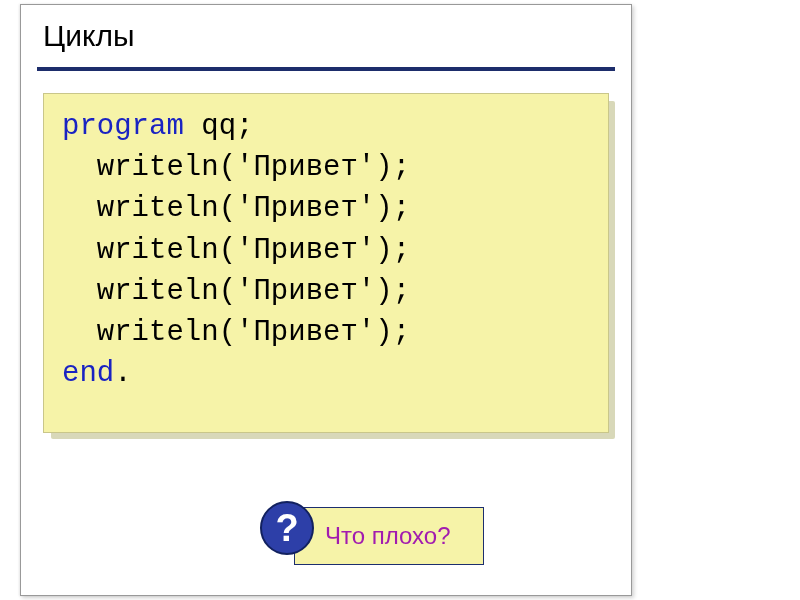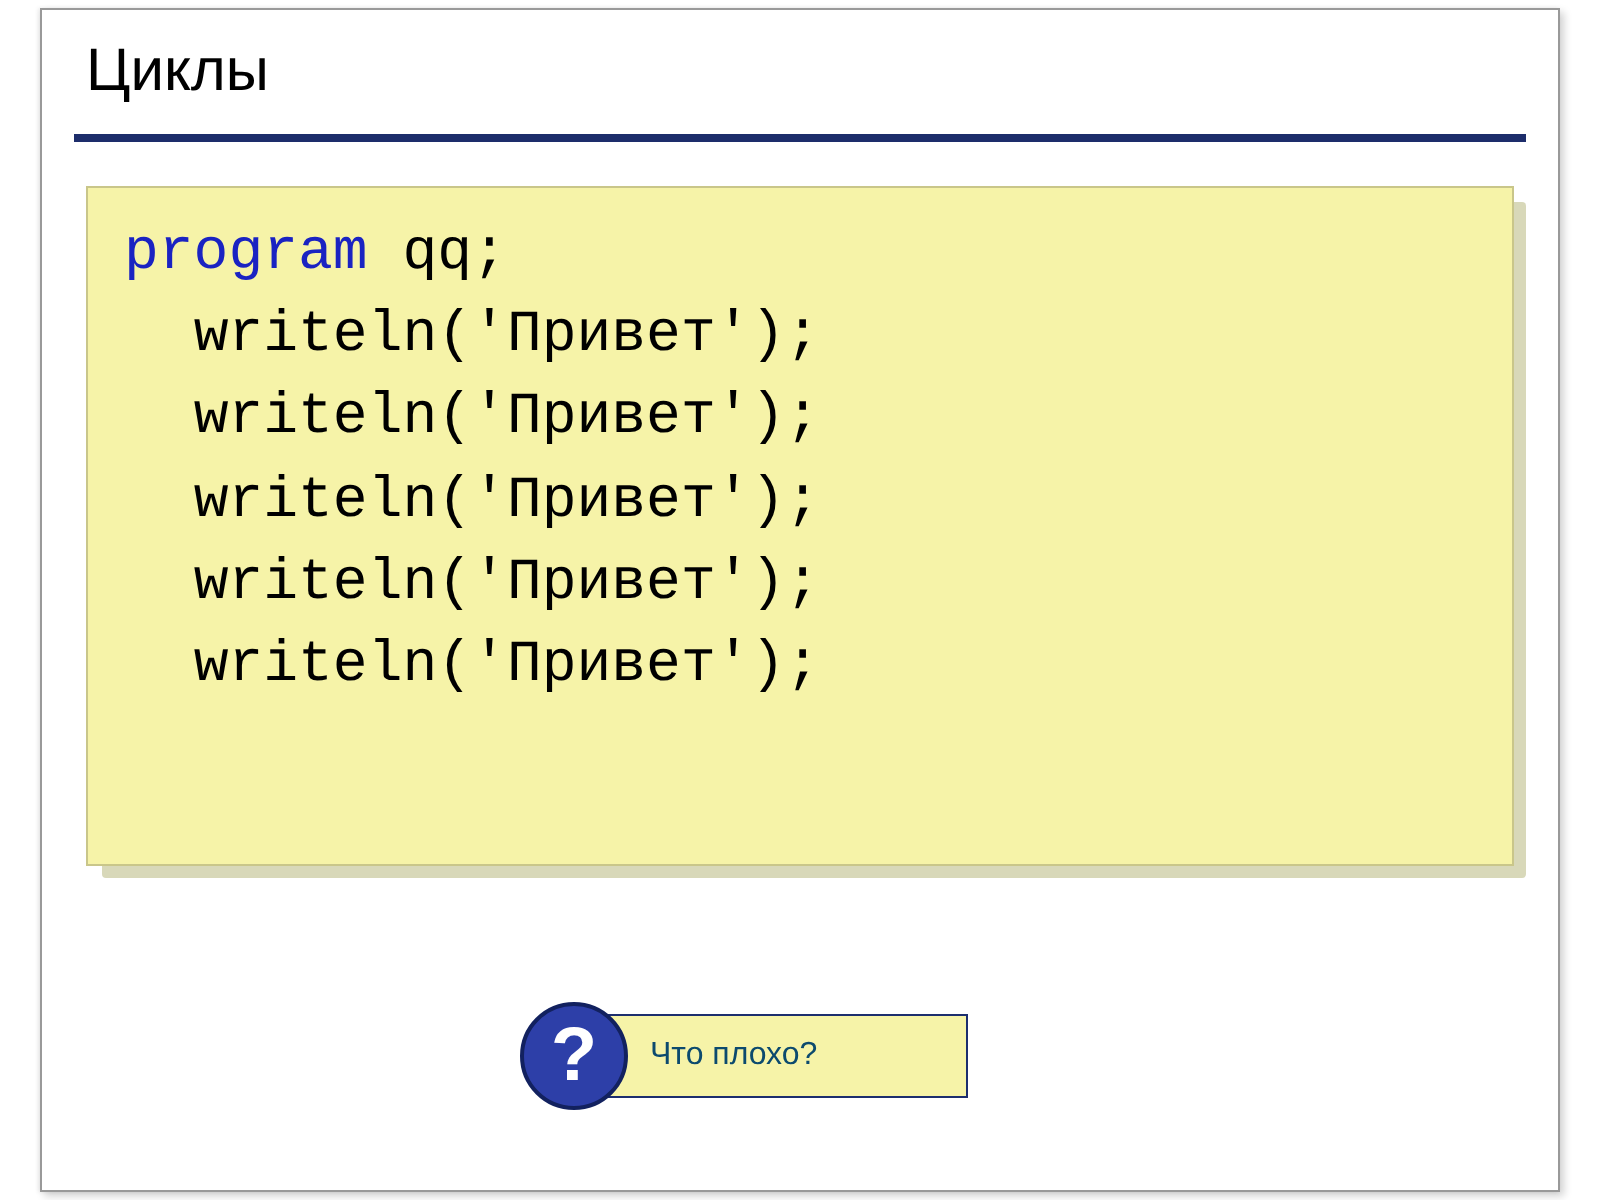--- a/index.html
+++ b/index.html
@@ -7,21 +7,21 @@
       width: 800px;
       height: 600px;
       background: #fff;
       font-family: Arial, sans-serif;
       position: relative;
     }
     .slide {
       position: absolute;
       left: 20px;
       top: 4px;
-      width: 760px;
+      width: 612px;
       height: 592px;
       background: #fff;
       border: 1px solid #999;
       box-shadow: 2px 2px 4px rgba(0,0,0,0.18), -1px 0 2px rgba(0,0,0,0.08);
     }
     .title-area {
       padding: 14px 22px 8px 22px;
     }
     .title {
       font-size: 30px;
@@ -66,28 +66,28 @@
       left: 260px;
       top: 501px;
       width: 240px;
       height: 60px;
     }
     .callout-box {
       position: absolute;
       left: 34px;
       top: 6px;
       width: 190px;
-      height: 42px;
+      height: 58px;
       background: #f6f3a8;
       border: 1.5px solid #1c2e6e;
       display: flex;
       align-items: center;
       padding-left: 30px;
-      font-size: 16px;
-      color: #0c4a6e;
+      font-size: 24px;
+      color: #a21caf;
     }
     .callout-badge {
       position: absolute;
       left: 0;
       top: 0;
       width: 54px;
       height: 54px;
       border-radius: 50%;
       background: #2d3fa8;
       border: 2px solid #12215f;
@@ -123,20 +123,21 @@
 
   <div class="code-wrap">
     <div class="code-shadow"></div>
     <div class="code-box">
       <div class="code-line"><span class="kw">program</span><span> qq;</span></div>
       <div class="code-line"><span>  </span><span>writeln('Привет');</span></div>
       <div class="code-line"><span>  </span><span>writeln('Привет');</span></div>
       <div class="code-line"><span>  </span><span>writeln('Привет');</span></div>
       <div class="code-line"><span>  </span><span>writeln('Привет');</span></div>
       <div class="code-line"><span>  </span><span>writeln('Привет');</span></div>
+      <div class="code-line"><span class="kw">end</span><span>.</span></div>
     </div>
   </div>
 
   <div class="pgnum">4</div>
 </div>
 
 <div class="callout-wrap">
   <div class="callout-box">
     <span>Что плохо?</span>
   </div>

